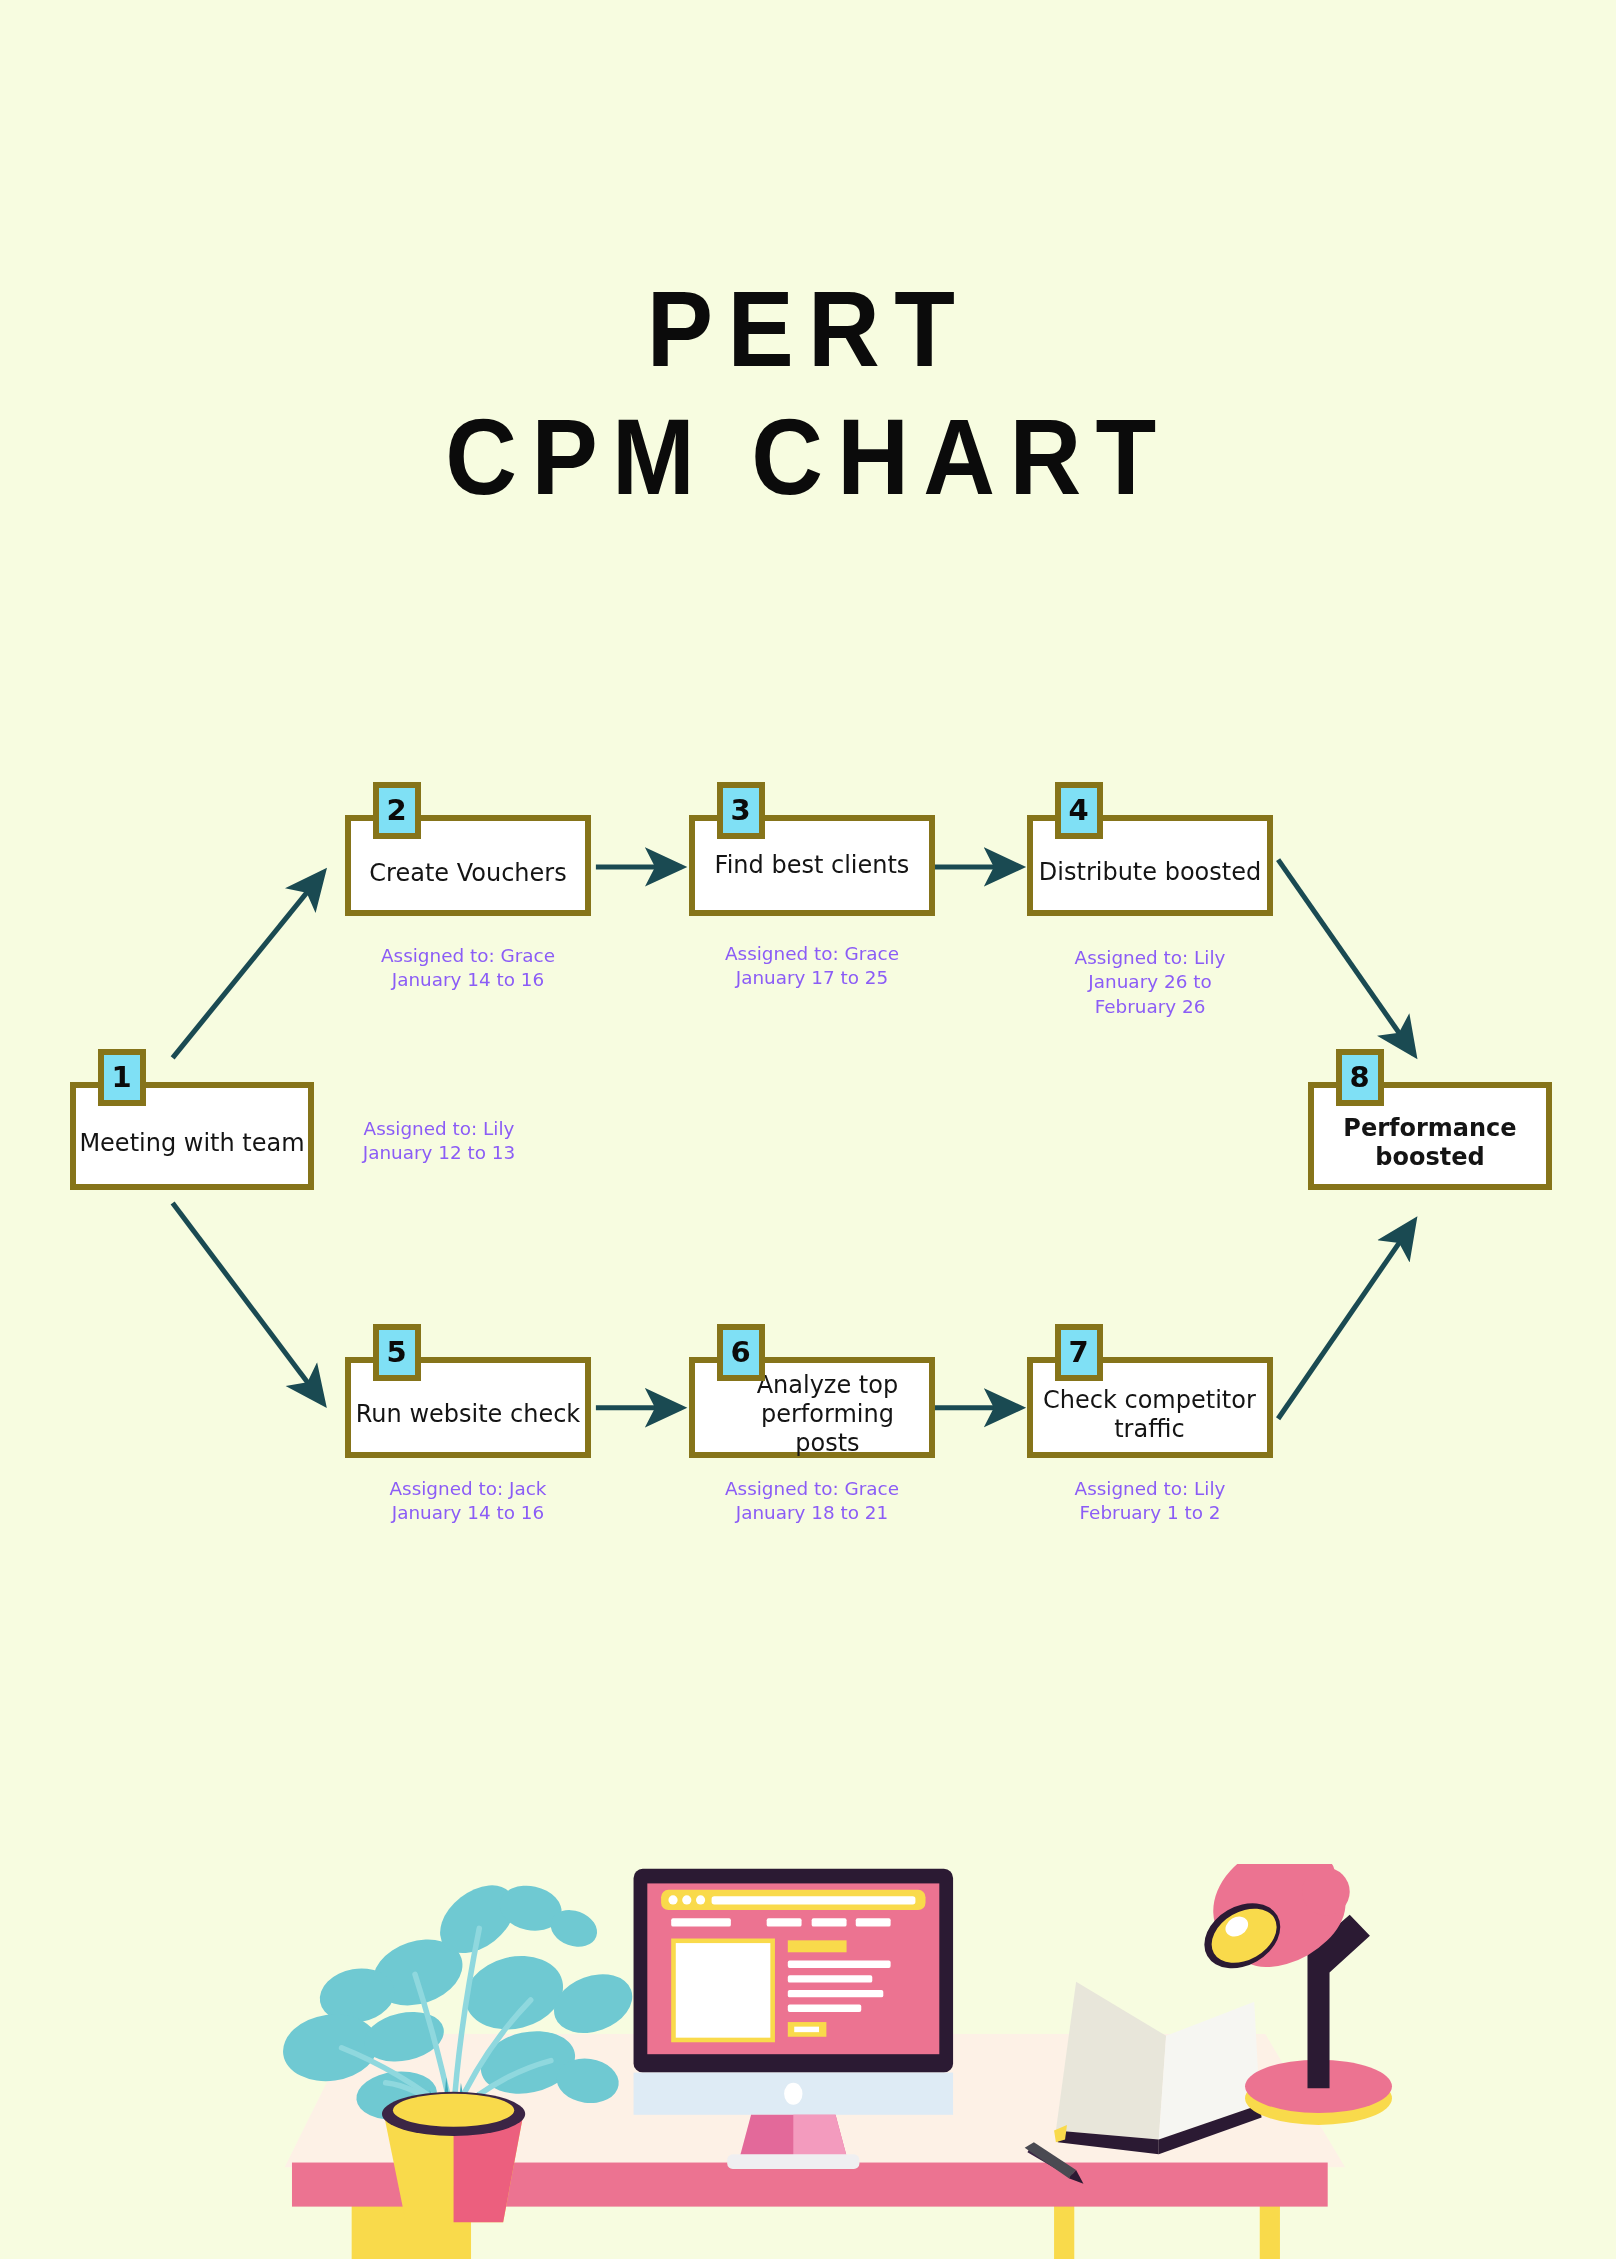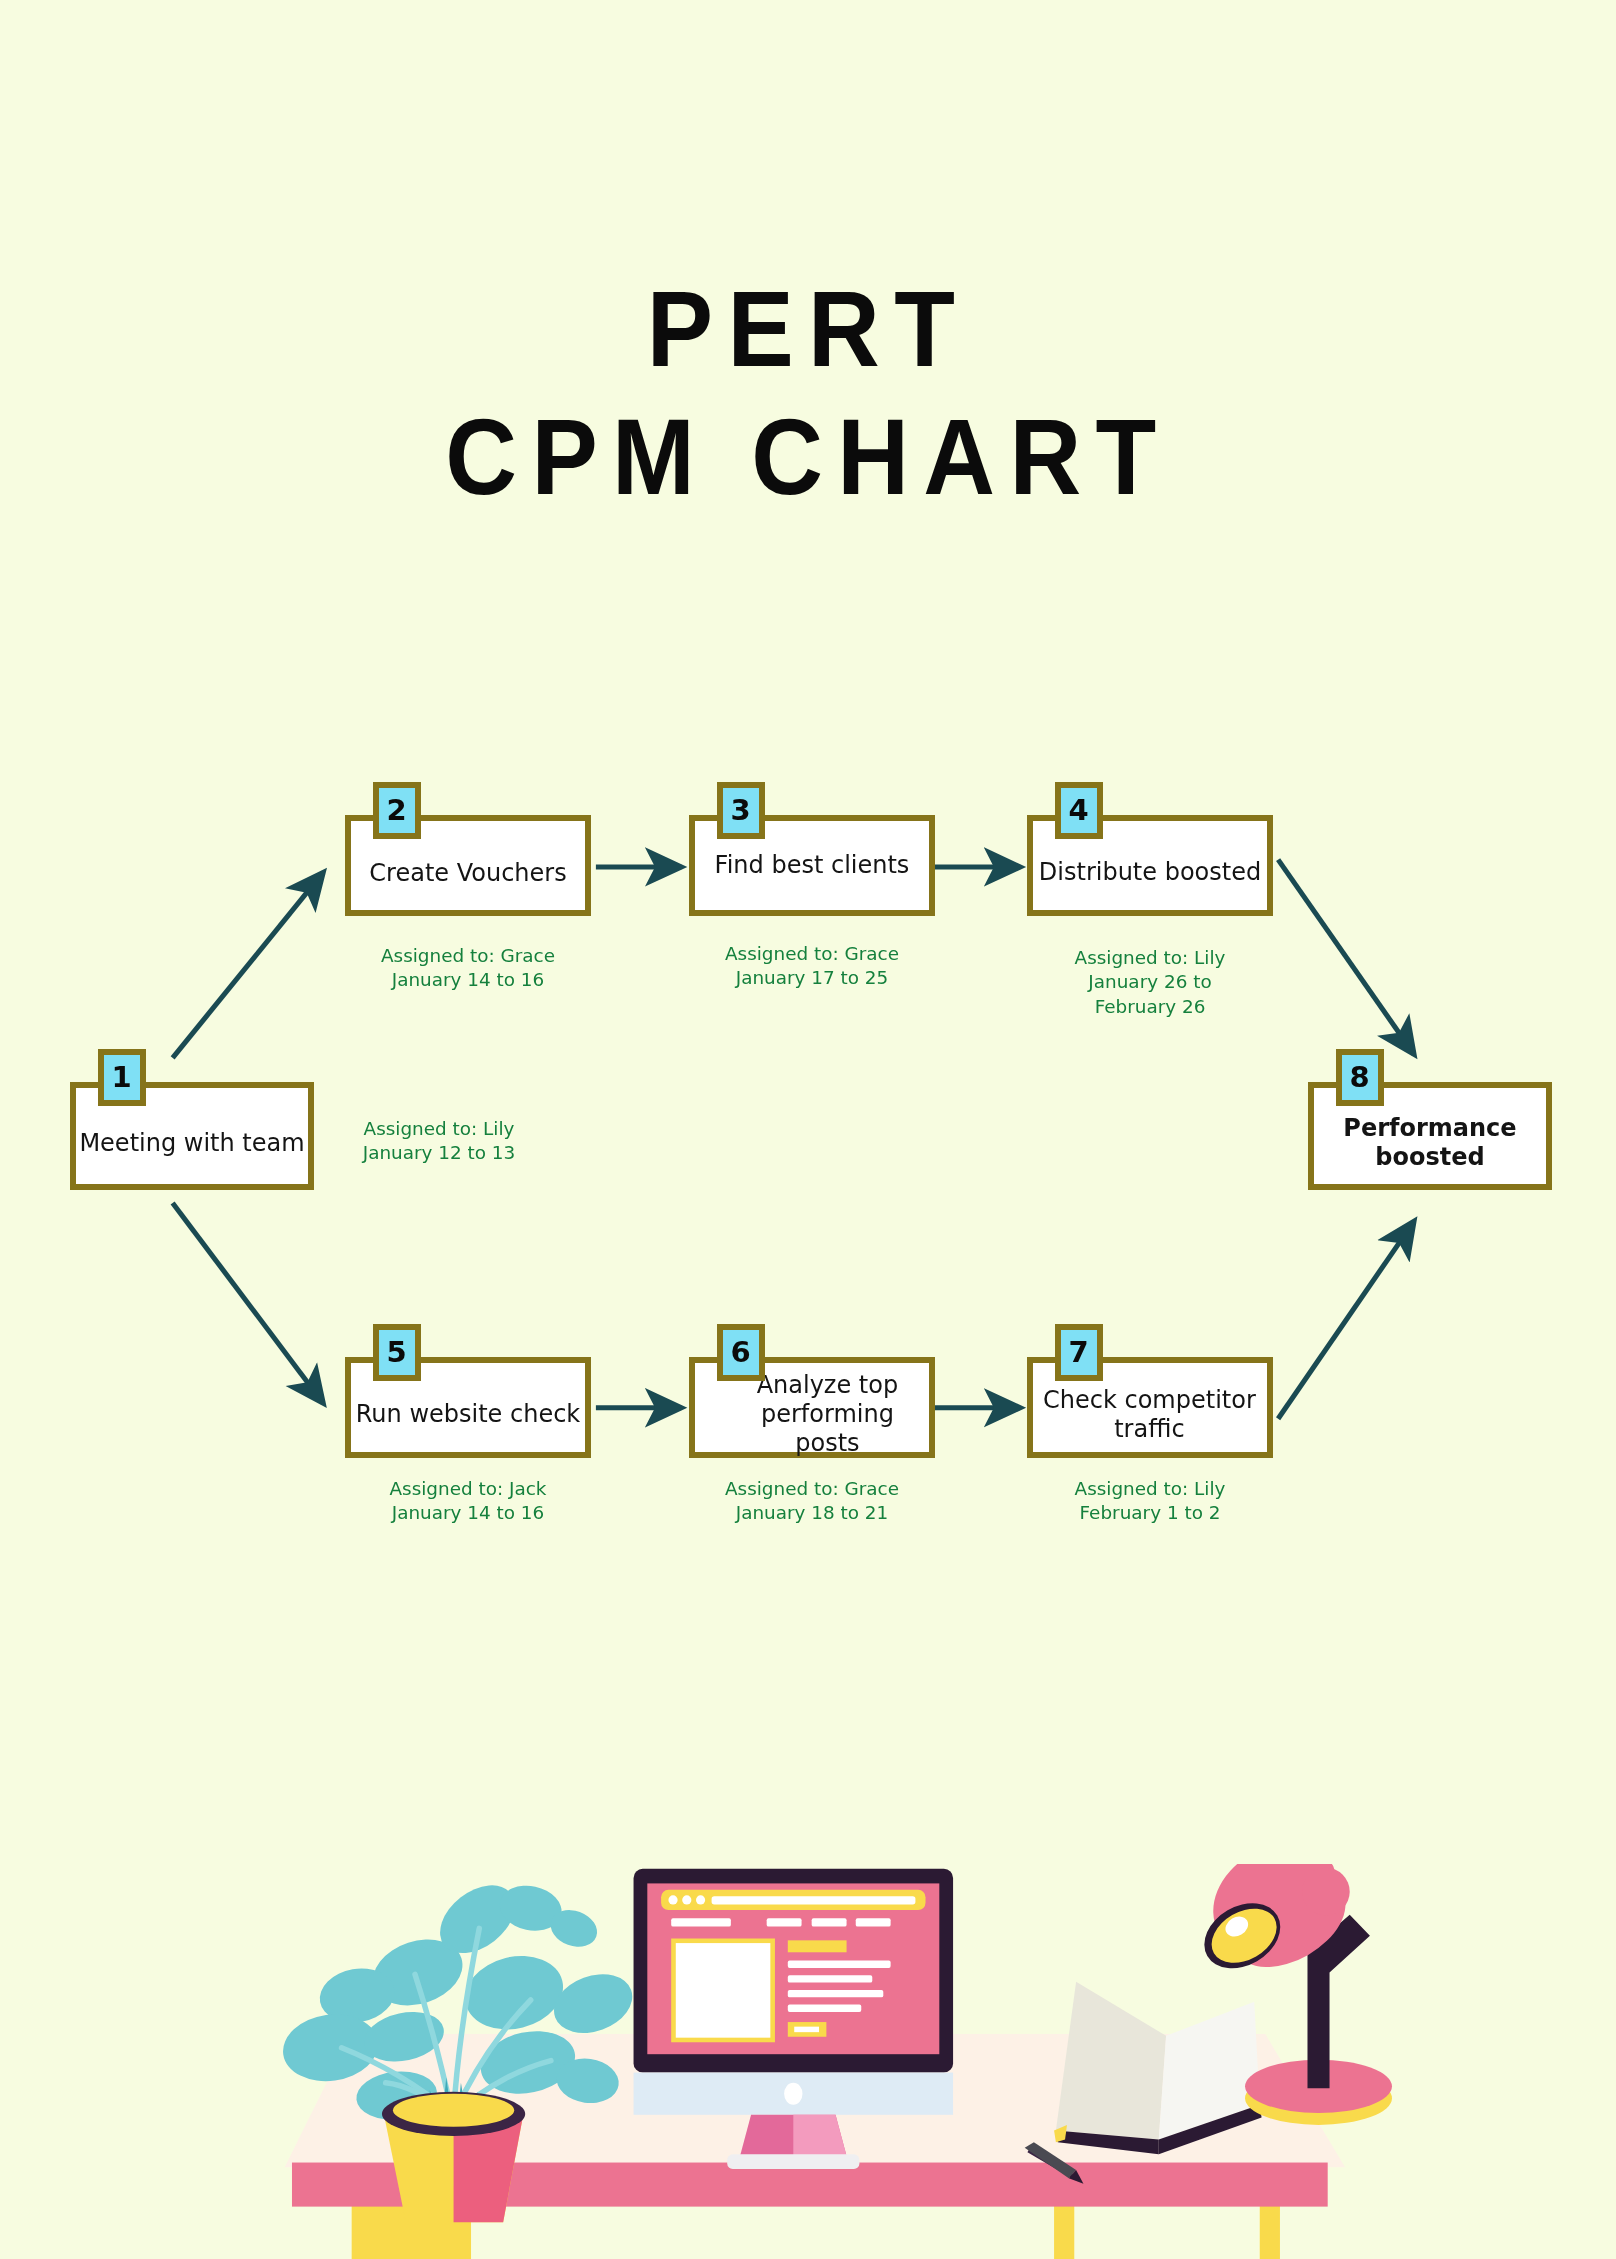--- a/index.html
+++ b/index.html
@@ -47,21 +47,21 @@
     box-sizing:border-box;
     background:#7FE0F5;
     border:6.4px solid #86741A;
     display:flex;align-items:center;justify-content:center;
     font-weight:700;font-size:29px;line-height:1;color:#0B0B0B;
     z-index:4;
   }
   .caption{
     position:absolute;
     text-align:center;
-    font-size:18.4px;line-height:1.32;color:#15803d;
+    font-size:18.4px;line-height:1.32;color:#8b5cf6;
     white-space:pre-line;
   }
 
   
   #arrows{position:absolute;left:0;top:0;width:1616px;height:2260px;pointer-events:none;}
 
   
   #illus{position:absolute;left:0;top:1864px;width:1616px;height:396px;}
 </style>
 </head>

